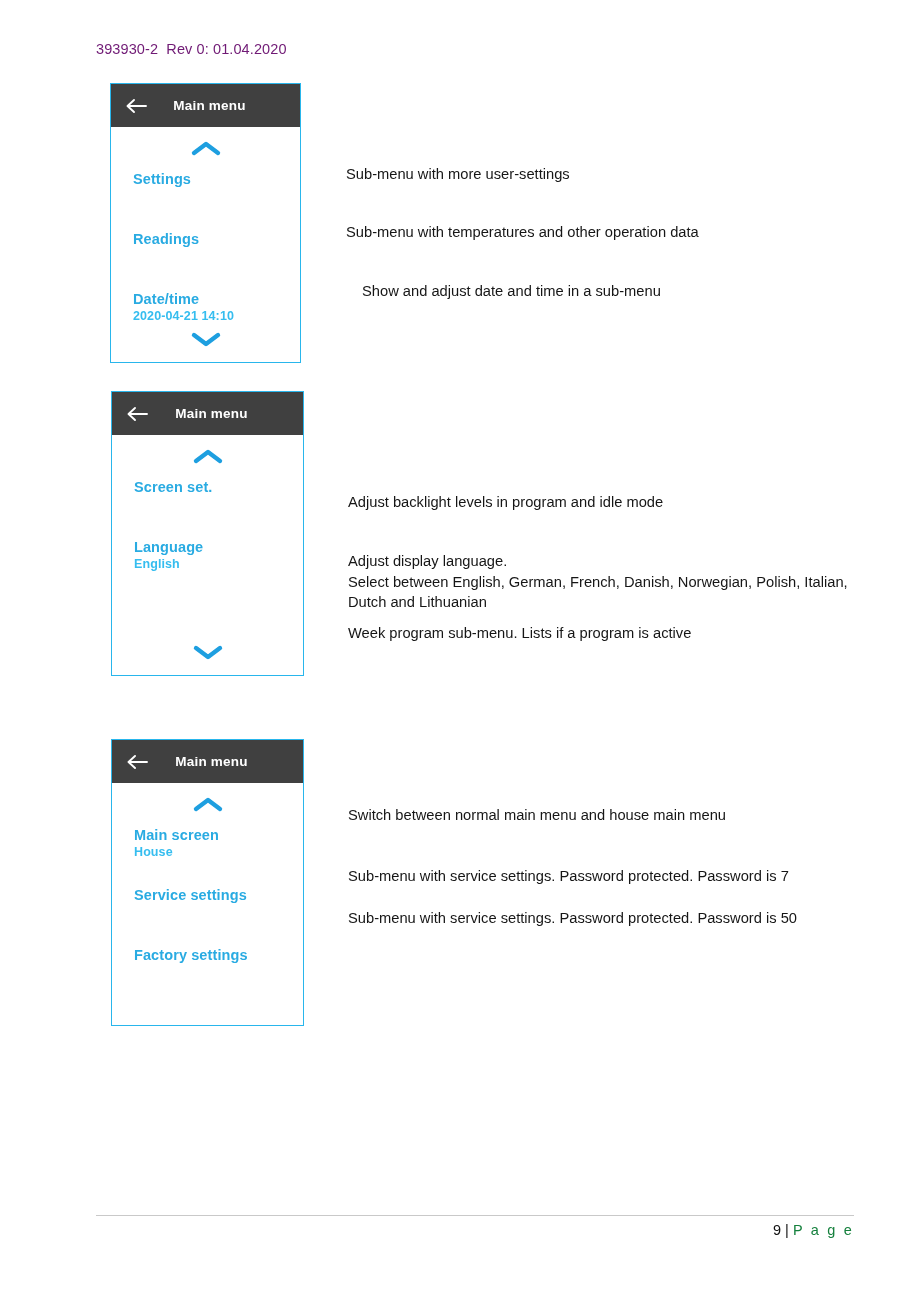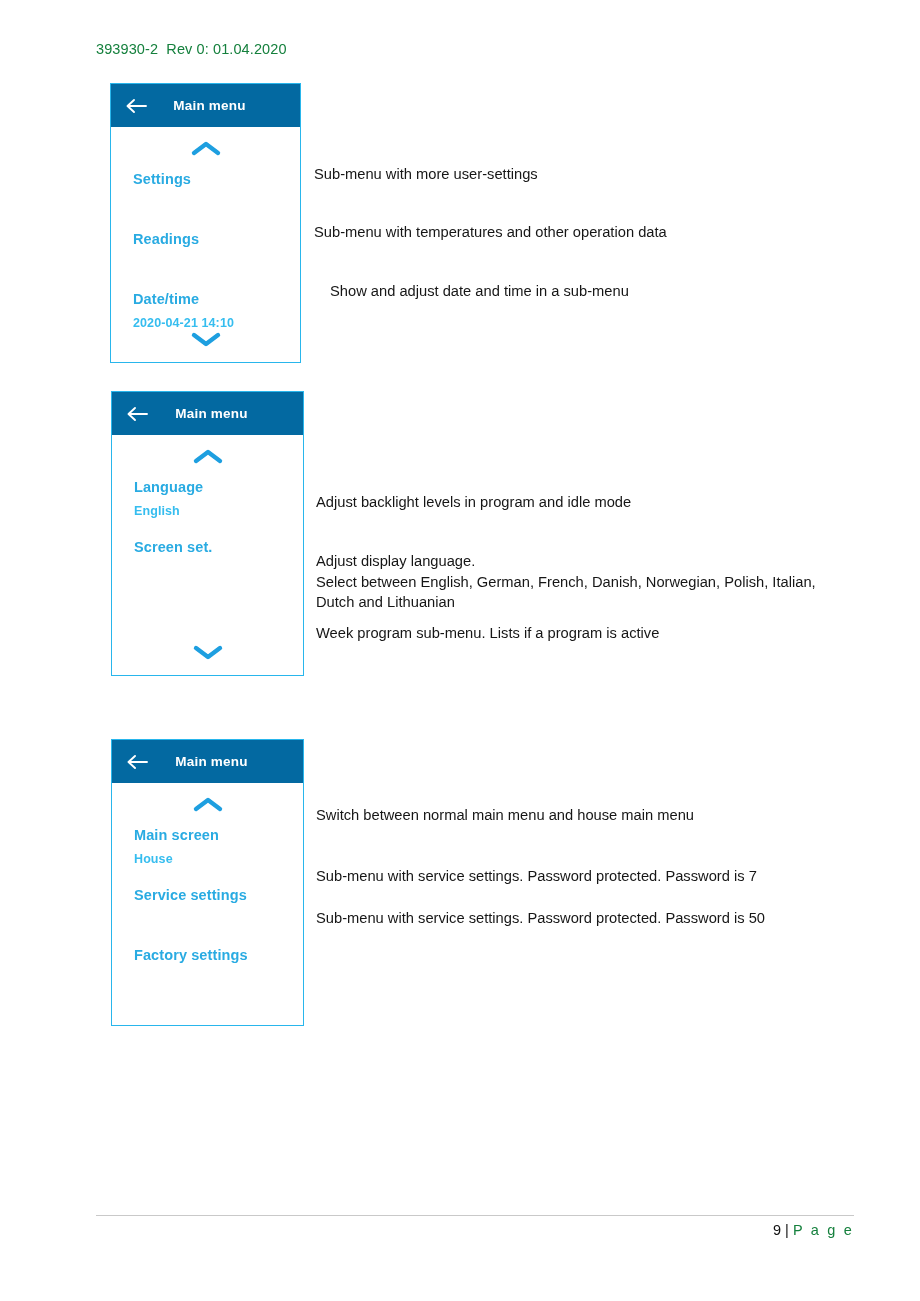--- a/index.html
+++ b/index.html
@@ -16,34 +16,34 @@
     overflow: hidden;
   }
 
   
   .doc-header {
     position: absolute;
     left: 96px;
     top: 41px;
     font-size: 14.5px;
     letter-spacing: 0.1px;
-    color: #15803d;
+    color: #701a75;
     white-space: pre;
   }
 
   
   .panel {
     position: absolute;
     box-sizing: border-box;
     border: 1px solid #29b6ec;
     background: #ffffff;
   }
   .panel-header {
     height: 43px;
-    background: #0369a1;
+    background: #404040;
     display: flex;
     align-items: center;
     position: relative;
   }
   .back-arrow {
     position: absolute;
     left: 14px;
     top: 50%;
     transform: translateY(-50%);
     width: 22px;
@@ -95,30 +95,31 @@
     line-height: 17px;
     display: block;
   }
   .menu-item-value {
     font-size: 12.5px;
     font-weight: bold;
     color: #35bdef;
     letter-spacing: 0.1px;
     line-height: 15px;
     display: block;
-    margin-top: 8px;
+    margin-top: 1px;
   }
 
   
   .annot {
     position: absolute;
     font-size: 14.7px;
     line-height: 20.5px;
     color: #161616;
     white-space: pre-line;
+    margin-left: 32px;
   }
 
   
   .footer-rule {
     position: absolute;
     left: 96px;
     top: 1215px;
     width: 758px;
     height: 1px;
     background: #c9c9c9;
@@ -197,25 +198,25 @@
     <span class="panel-title">Main menu</span>
   </div>
   <div class="panel-body">
     <span class="chev chev-up">
       <svg viewBox="0 0 40 18" width="40" height="18" aria-hidden="true">
         <path d="M8 14 L20 5 L32 14" fill="none" stroke="#1e9fe0" stroke-width="4.4" stroke-linecap="round" stroke-linejoin="round"></path>
       </svg>
     </span>
     <div class="menu-list">
       <div class="menu-item">
+        <span class="menu-item-label">Screen set.</span>
+      </div>
+      <div class="menu-item">
         <span class="menu-item-label">Language</span>
         <span class="menu-item-value">English</span>
-      </div>
-      <div class="menu-item">
-        <span class="menu-item-label">Screen set.</span>
       </div>
     </div>
     <span class="chev chev-down">
       <svg viewBox="0 0 40 18" width="40" height="18" aria-hidden="true">
         <path d="M8 5 L20 14 L32 5" fill="none" stroke="#1e9fe0" stroke-width="4.4" stroke-linecap="round" stroke-linejoin="round"></path>
       </svg>
     </span>
   </div>
 </div>
 

